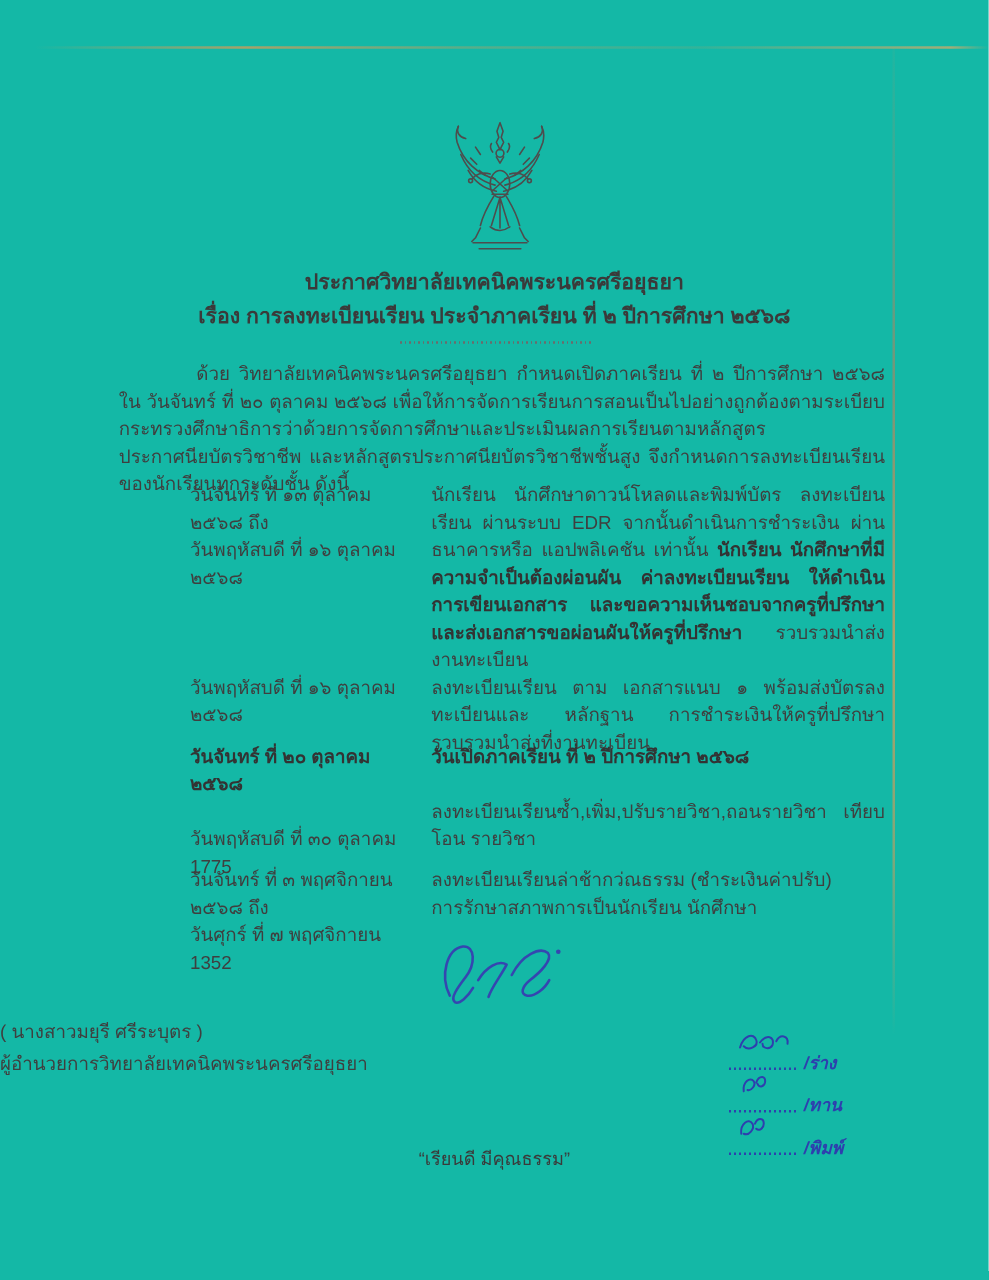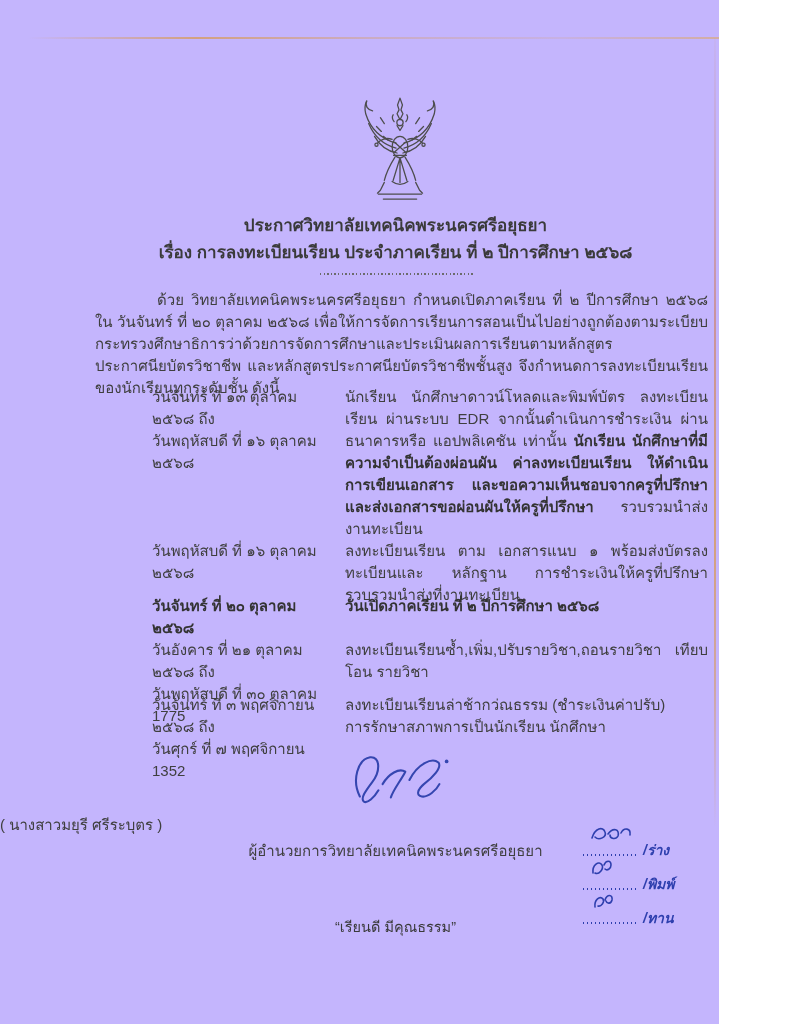--- a/index.html
+++ b/index.html
@@ -1,23 +1,23 @@
 <!DOCTYPE html>
 <html><head>
 <meta charset="utf-8">
 <style>
   * { margin: 0; padding: 0; box-sizing: border-box; }
   html, body { width: 791px; height: 1024px; background: #ffffff; }
   body { font-family: "Liberation Sans", sans-serif; }
 
   .page {
     position: relative;
-    width: 719px;
+    width: 791px;
     height: 1024px;
-    background: #c4b5fd;
+    background: #14b8a6;
     overflow: hidden;
     color: #3f3f3f;
   }
 
   
   .edge-top {
     position: absolute;
     left: 28px; top: 37px;
     width: 763px; height: 2px;
     background: linear-gradient(90deg,
@@ -108,21 +108,21 @@
   }
 
   .signer-name {
     position: absolute;
     left: 0; top: 813px; width: 791px;
     text-align: left; font-size: 15px;
   }
   .signer-title {
     position: absolute;
     left: 0; top: 839px; width: 791px;
-    text-align: center; font-size: 15px;
+    text-align: left; font-size: 15px;
   }
 
   .annotations {
     position: absolute;
     left: 583px; top: 828px; width: 165px;
     color: #2e3fae;
   }
   .anno-row { position: relative; height: 34px; }
   .anno-scribble { position: absolute; left: 6px; top: -4px; }
   .anno-row .dots {
@@ -218,21 +218,21 @@
     <div class="date-col">
       <span>วันจันทร์ ที่ ๒๐ ตุลาคม ๒๕๖๘</span>
     </div>
     <div class="act-col">
       <span>วันเปิดภาคเรียน ที่ ๒ ปีการศึกษา ๒๕๖๘</span>
     </div>
   </div>
 
   <div class="sched-row row-4">
     <div class="date-col">
-      <span>วันอังคาร ที่ ๒๑ ตุลาคม ๒๕๖๘ ถึง</span><br>
+      <br>
       <span>วันพฤหัสบดี ที่ ๓๐ ตุลาคม 1775</span>
     </div>
     <div class="act-col">
       <span>ลงทะเบียนเรียนซ้ำ,เพิ่ม,ปรับรายวิชา,ถอนรายวิชา เทียบโอน รายวิชา</span>
     </div>
   </div>
 
   <div class="sched-row row-5">
     <div class="date-col">
       <span>วันจันทร์ ที่ ๓ พฤศจิกายน ๒๕๖๘ ถึง</span><br>
@@ -262,37 +262,37 @@
       <svg class="anno-scribble" width="46" height="20" viewBox="0 0 46 20">
         <g fill="none" stroke="#2e3fae" stroke-width="1.6" stroke-linecap="round">
           <path d="M3 14 C6 4 14 2 16 8 C18 13 10 17 6 13"></path>
           <path d="M19 10 C24 3 31 5 29 12 C27 16 21 15 21 11"></path>
           <path d="M32 9 C35 3 42 4 41 11"></path>
         </g>
       </svg>
       <div class="dots"></div>
       <span class="anno-label">/ร่าง</span>
     </div>
+    <div class="anno-row">
+      <svg class="anno-scribble" width="34" height="20" viewBox="0 0 34 20">
+        <g fill="none" stroke="#2e3fae" stroke-width="1.6" stroke-linecap="round">
+          <path d="M6 15 C5 8 11 3 14 7 C16 10 12 15 9 14"></path>
+          <path d="M16 8 C18 2 24 2 23 8 C22 12 18 12 17 9"></path>
+        </g>
+      </svg>
+      <div class="dots"></div>
+      <span class="anno-label">/ทาน</span>
+    </div>
     <div class="anno-row anno-row-2">
       <svg class="anno-scribble" width="36" height="20" viewBox="0 0 36 20">
         <g fill="none" stroke="#2e3fae" stroke-width="1.6" stroke-linecap="round">
           <path d="M4 15 C3 7 10 2 13 7 C15 11 10 17 6 15"></path>
           <path d="M15 7 C17 2 22 2 22 7 C22 11 18 13 16 11"></path>
         </g>
       </svg>
       <div class="dots"></div>
       <span class="anno-label">/พิมพ์</span>
     </div>
-    <div class="anno-row">
-      <svg class="anno-scribble" width="34" height="20" viewBox="0 0 34 20">
-        <g fill="none" stroke="#2e3fae" stroke-width="1.6" stroke-linecap="round">
-          <path d="M6 15 C5 8 11 3 14 7 C16 10 12 15 9 14"></path>
-          <path d="M16 8 C18 2 24 2 23 8 C22 12 18 12 17 9"></path>
-        </g>
-      </svg>
-      <div class="dots"></div>
-      <span class="anno-label">/ทาน</span>
-    </div>
   </div>
 
   <div class="motto">“เรียนดี มีคุณธรรม”</div>
 
 </div>
 
 </body></html>

